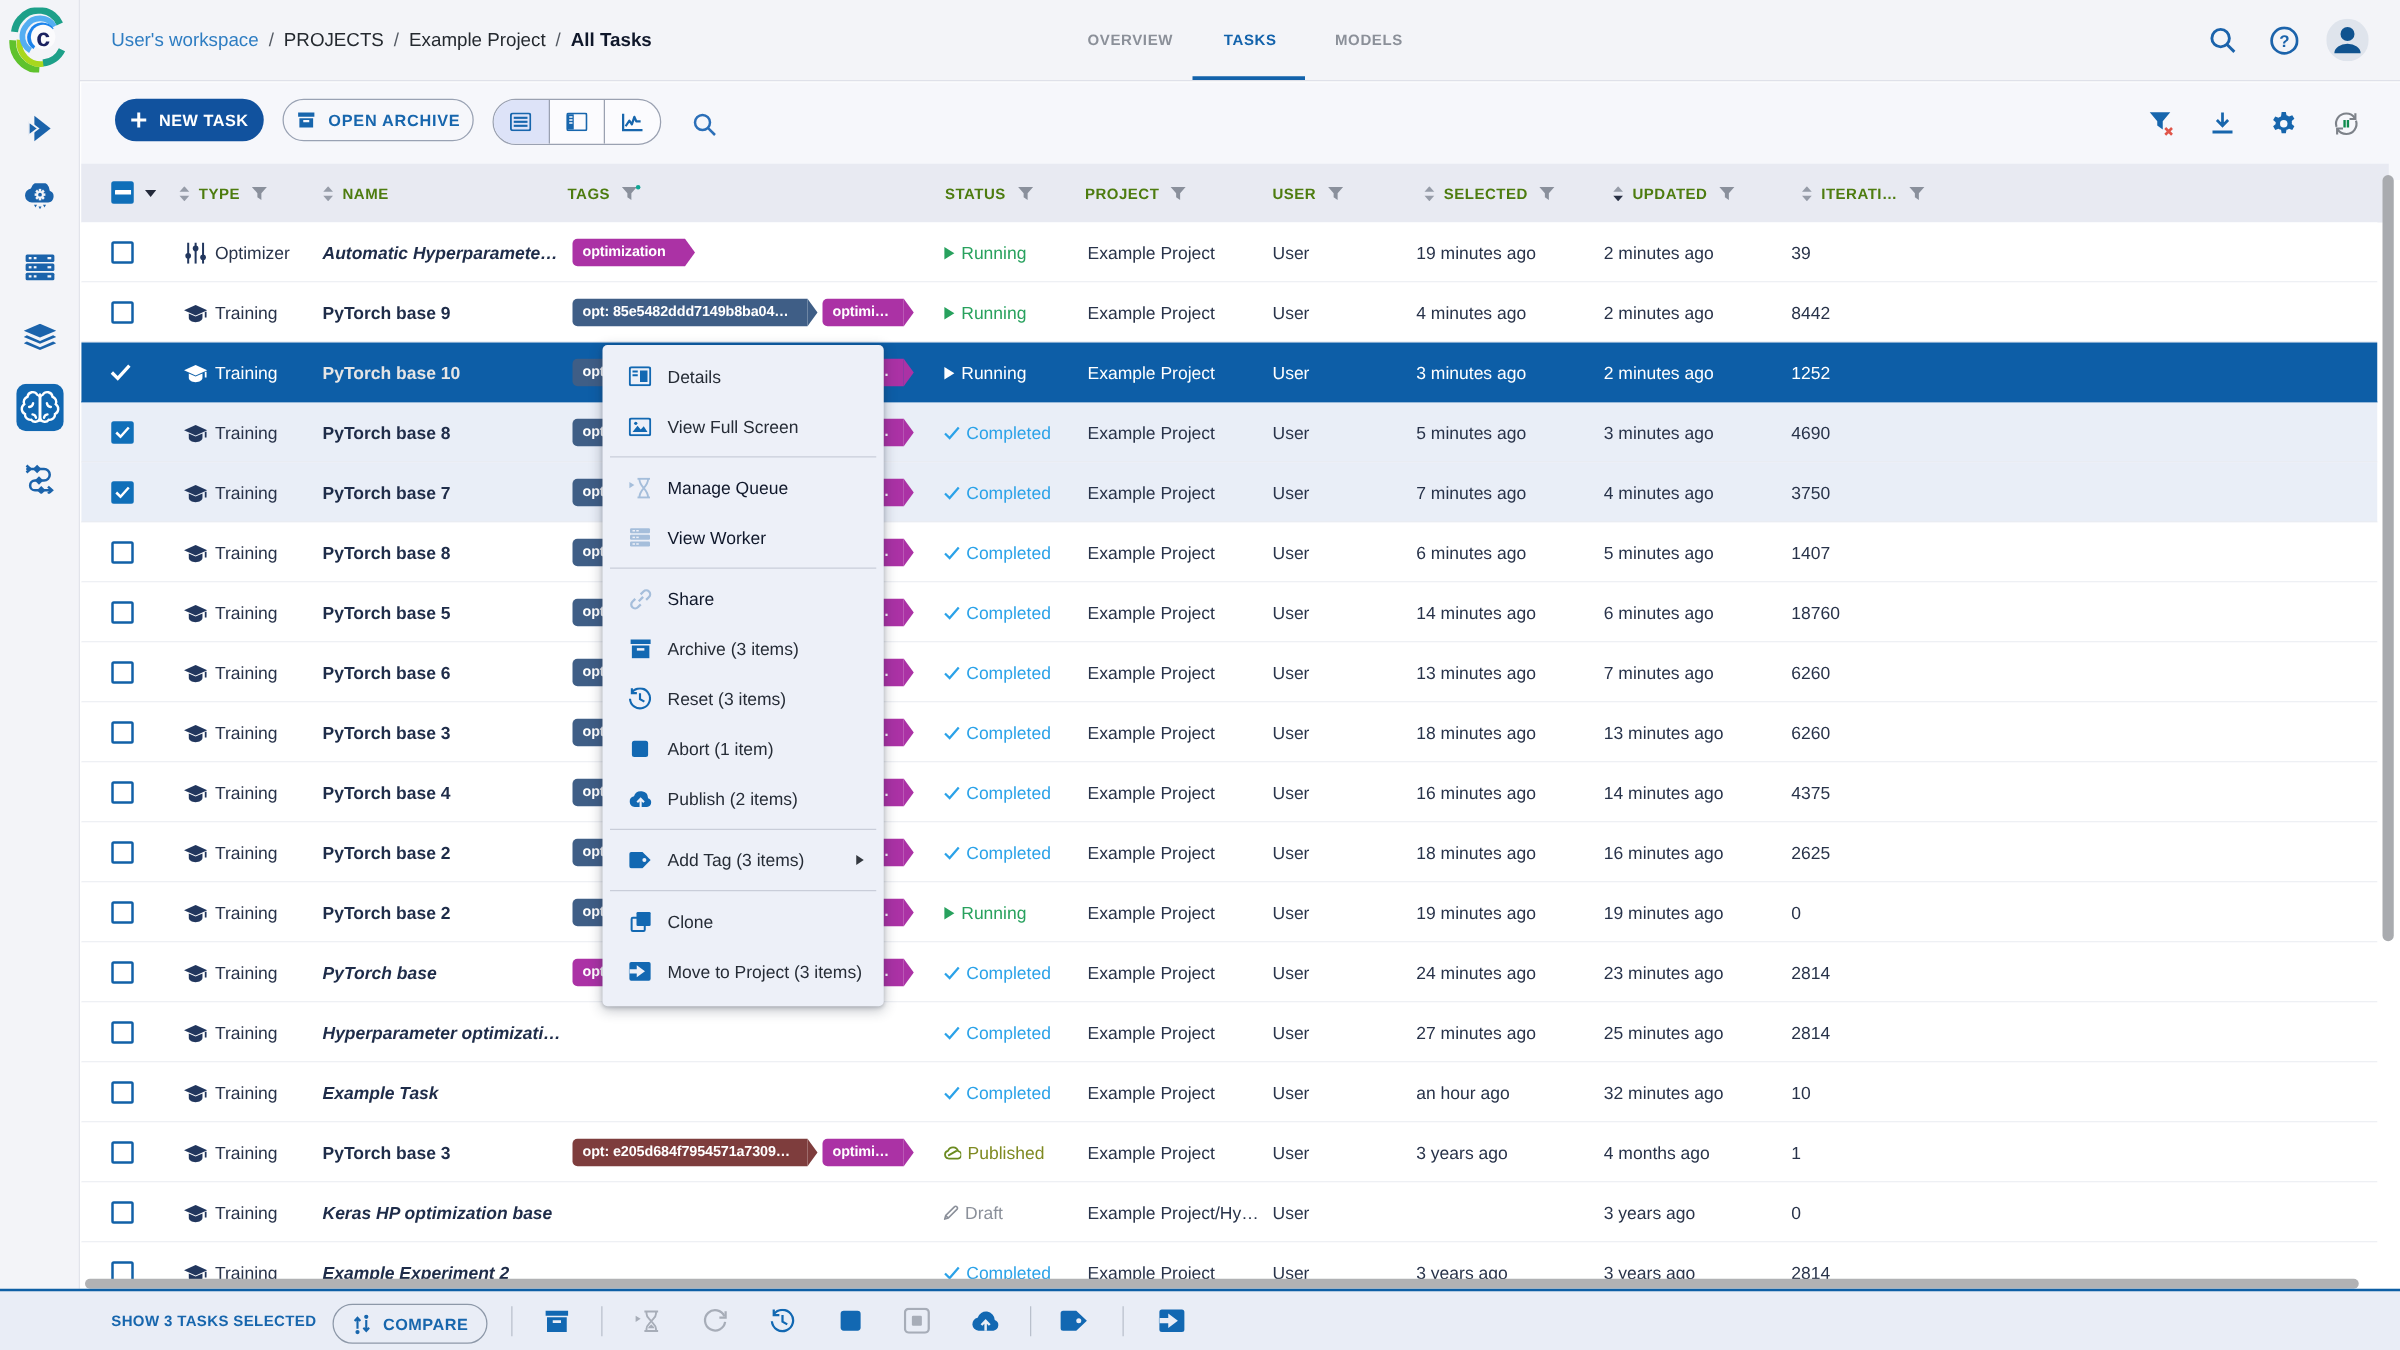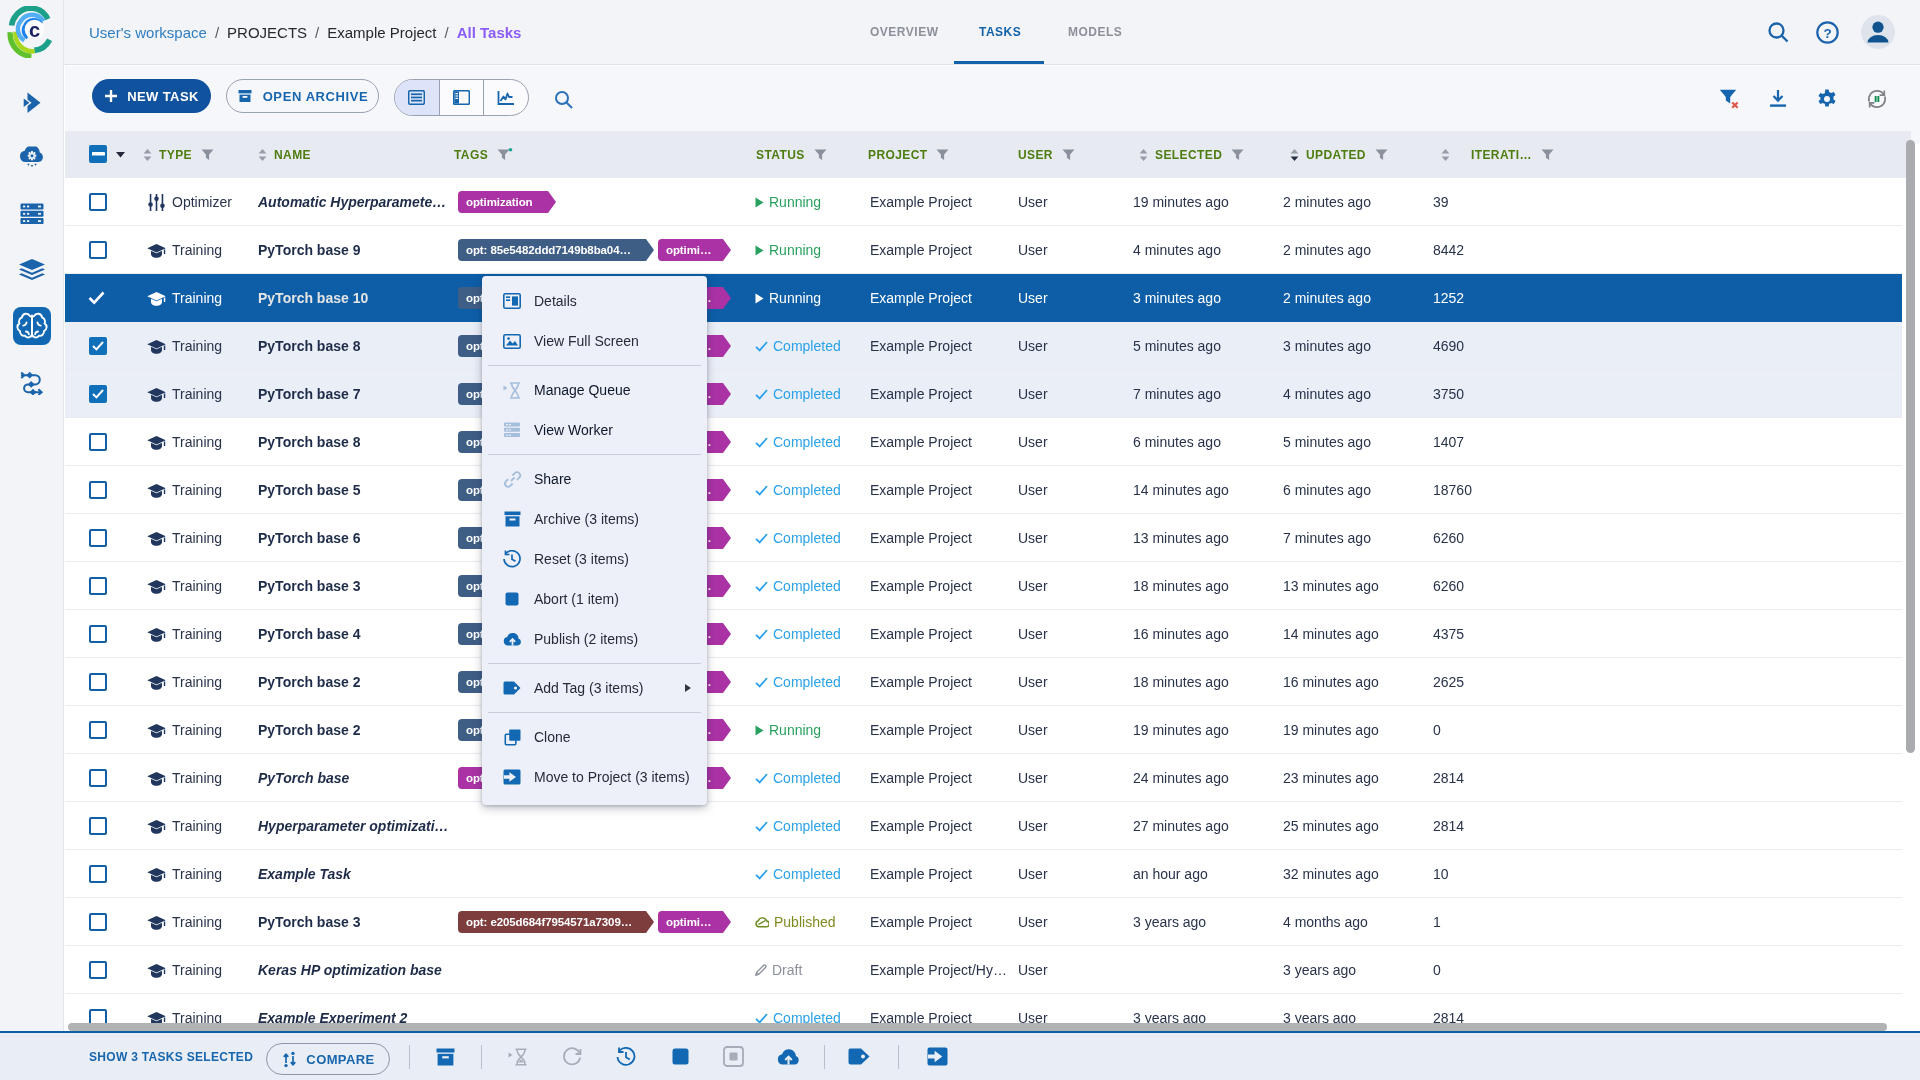--- a/index.html
+++ b/index.html
@@ -9,21 +9,21 @@
 
 
 #sidebar { left:0; top:0; width:64px; height:1031px; background:#f3f4f8; border-right:1px solid #e2e4eb; }
 .side-ic { position:absolute; left:50%; transform:translate(-50%,-50%); }
 
 
 #topbar { left:64px; top:0; width:1856px; height:65px; background:#f3f4f8; border-bottom:1px solid #dfe1e9; }
 #crumbs { position:absolute; left:25px; top:0; height:64px; display:flex; align-items:center; font-size:15px; color:#24292f; white-space:nowrap; }
 #crumbs .lnk { color:#2e7dc2; }
 #crumbs .sep { color:#555b64; margin:0 8px; }
-#crumbs .cur { color:#8b5cf6; font-weight:bold;text-align:right; }
+#crumbs .cur { color:#0f172a; font-weight:bold;text-align:right; }
 .tab { position:absolute; top:0; height:64px; display:flex; align-items:center; font-size:12px; font-weight:bold; letter-spacing:.5px; color:#8b9099; }
 #tab-underline { position:absolute; left:890px; top:61px; width:90px; height:3px; background:#1262ab; }
 
 
 #toolbar { left:65px; top:66px; width:1855px; height:78px; background:#f6f7fb; }
 .pill { position:absolute; display:flex; align-items:center; justify-content:center; border-radius:17px; font-size:13px; font-weight:bold; letter-spacing:.4px; }
 #btn-new { left:27px; top:13px; width:119px; height:34px; background:#11529e; color:#fff; }
 #btn-arch { left:161px; top:13px; width:153px; height:34px; border:1px solid #99a2b3; color:#1766ad; background:transparent; letter-spacing:.6px; }
 #seg { position:absolute; left:329px; top:13px; width:135px; height:37px; border:1px solid #9aa1b1; border-radius:19px; background:#fbfbfe; display:flex; overflow:hidden; }
 #seg .s { flex:1; display:flex; align-items:center; justify-content:center; border-right:1px solid #9aa1b1; }
@@ -336,21 +336,21 @@
       <span style="margin-left:7px;">UPDATED</span>
       <svg style="margin-left:9px;" width="13" height="12" viewBox="0 0 13 12">
         <path d="M0.5 0.5 H12.5 L8.1 5.6 V11 L4.9 8.7 V5.6 Z" fill="#8a909c"></path>
       </svg>
     </div>
   <div class="h" style="left:1376px;">
       <svg width="9" height="12" viewBox="0 0 9 12">
         <path d="M4.5 0 L8.4 4.4 H0.6 Z" fill="#969ca8"></path>
         <path d="M4.5 12 L0.6 7.6 H8.4 Z" fill="#969ca8"></path>
       </svg>
-      <span style="margin-left:21px;">ITERATI…</span>
+      <span style="margin-left:7px;">ITERATI…</span>
       <svg style="margin-left:9px;" width="13" height="12" viewBox="0 0 13 12">
         <path d="M0.5 0.5 H12.5 L8.1 5.6 V11 L4.9 8.7 V5.6 Z" fill="#8a909c"></path>
       </svg>
     </div>
 </div>
 
 <div class="abs" id="rows">
 <div class="row">
       <span class="cbx"></span>
       <svg class="abs" style="left:83px;top:16px;" width="17" height="17" viewBox="0 0 18 18">

